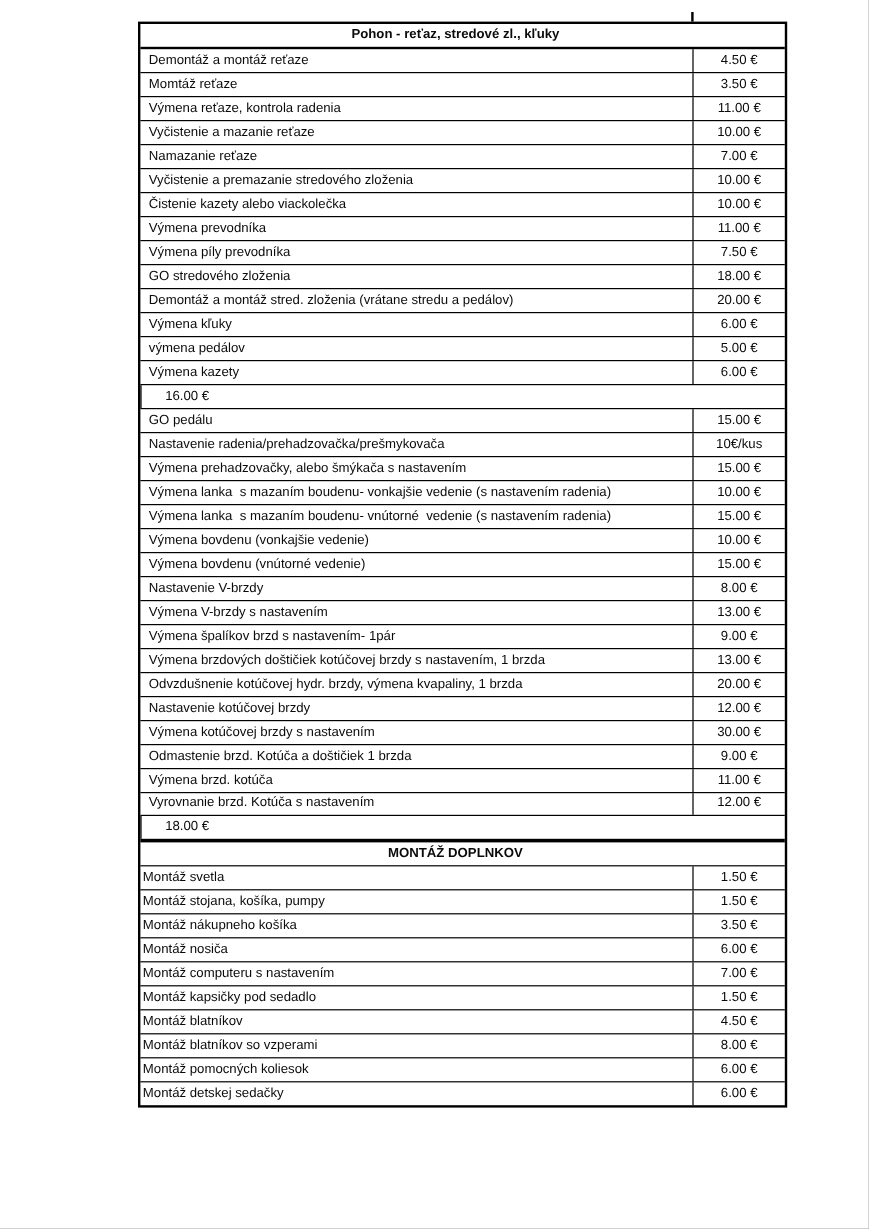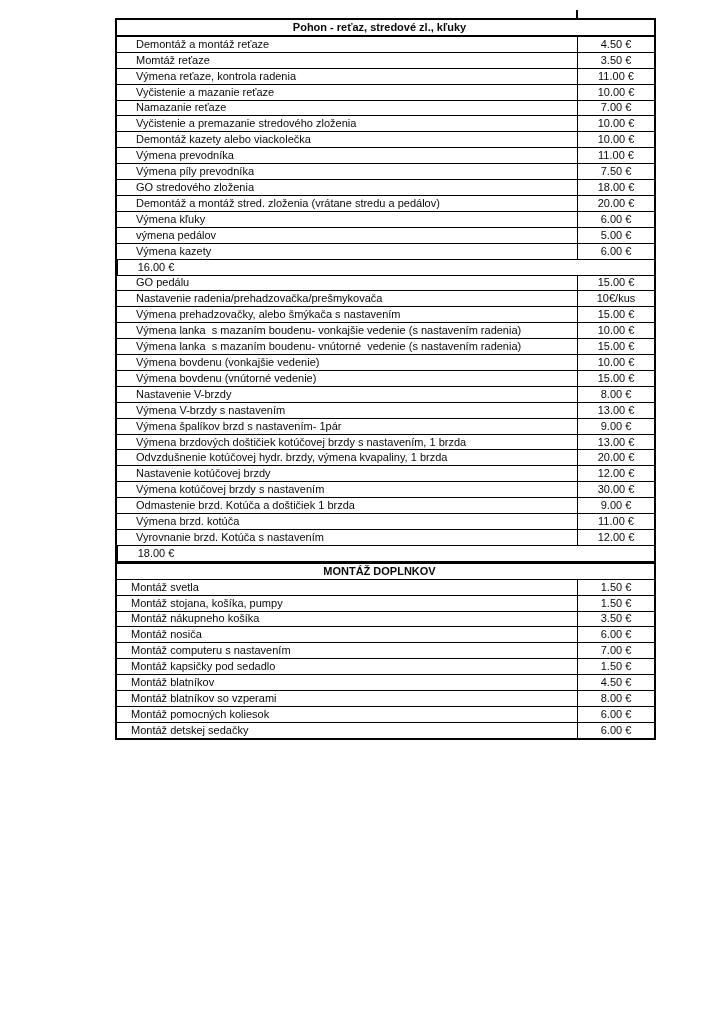--- a/index.html
+++ b/index.html
@@ -16,21 +16,21 @@
     color:var(--ink);
     overflow:hidden;
   }
   
   .divider-tick{
     position:absolute; left:576px; top:10px; width:2px; height:8px;
     background:var(--line);
   }
   .price-table{
     position:absolute; left:115px; top:18px;
-    width:541px; height:722px;
+    width:541px; height:905px;
     border:2px solid var(--line);
     display:flex; flex-direction:column;
     font-size:11px; line-height:1;
   }
   .row{
     flex:1 1 0;
     display:flex; align-items:center;
     border-top:1px solid var(--line);
     min-height:0;
   }
@@ -41,24 +41,24 @@
     justify-content:center;
     font-weight:bold;
   }
   .header-text{
     white-space:pre;
     transform:translateX(-6px);
   }
   .cell{height:100%; display:flex; align-items:center; min-width:0;}
   .label{
     flex:1 1 auto;
-    padding-left:19px; padding-right:4px;
+    padding-left:7px; padding-right:4px;
     white-space:pre; overflow:hidden;
   }
-  .section-flush .label{padding-left:14px;}
+  .section-flush .label{padding-left:2px;}
   .price{
     flex:0 0 77px;
     border-left:1px solid var(--line);
     justify-content:center;
     white-space:pre;
   }
 </style>
 </head>
 <body>
 
@@ -86,21 +86,21 @@
   </div>
       <div class="row data-row">
     <div class="cell label">Namazanie reťaze</div>
     <div class="cell price">7.00 €</div>
   </div>
       <div class="row data-row">
     <div class="cell label">Vyčistenie a premazanie stredového zloženia</div>
     <div class="cell price">10.00 €</div>
   </div>
       <div class="row data-row">
-    <div class="cell label">Demontáž kazety alebo viackolečka</div>
+    <div class="cell label">Čistenie kazety alebo viackolečka</div>
     <div class="cell price">10.00 €</div>
   </div>
       <div class="row data-row">
     <div class="cell label">Výmena prevodníka</div>
     <div class="cell price">11.00 €</div>
   </div>
       <div class="row data-row">
     <div class="cell label">Výmena píly prevodníka</div>
     <div class="cell price">7.50 €</div>
   </div>

